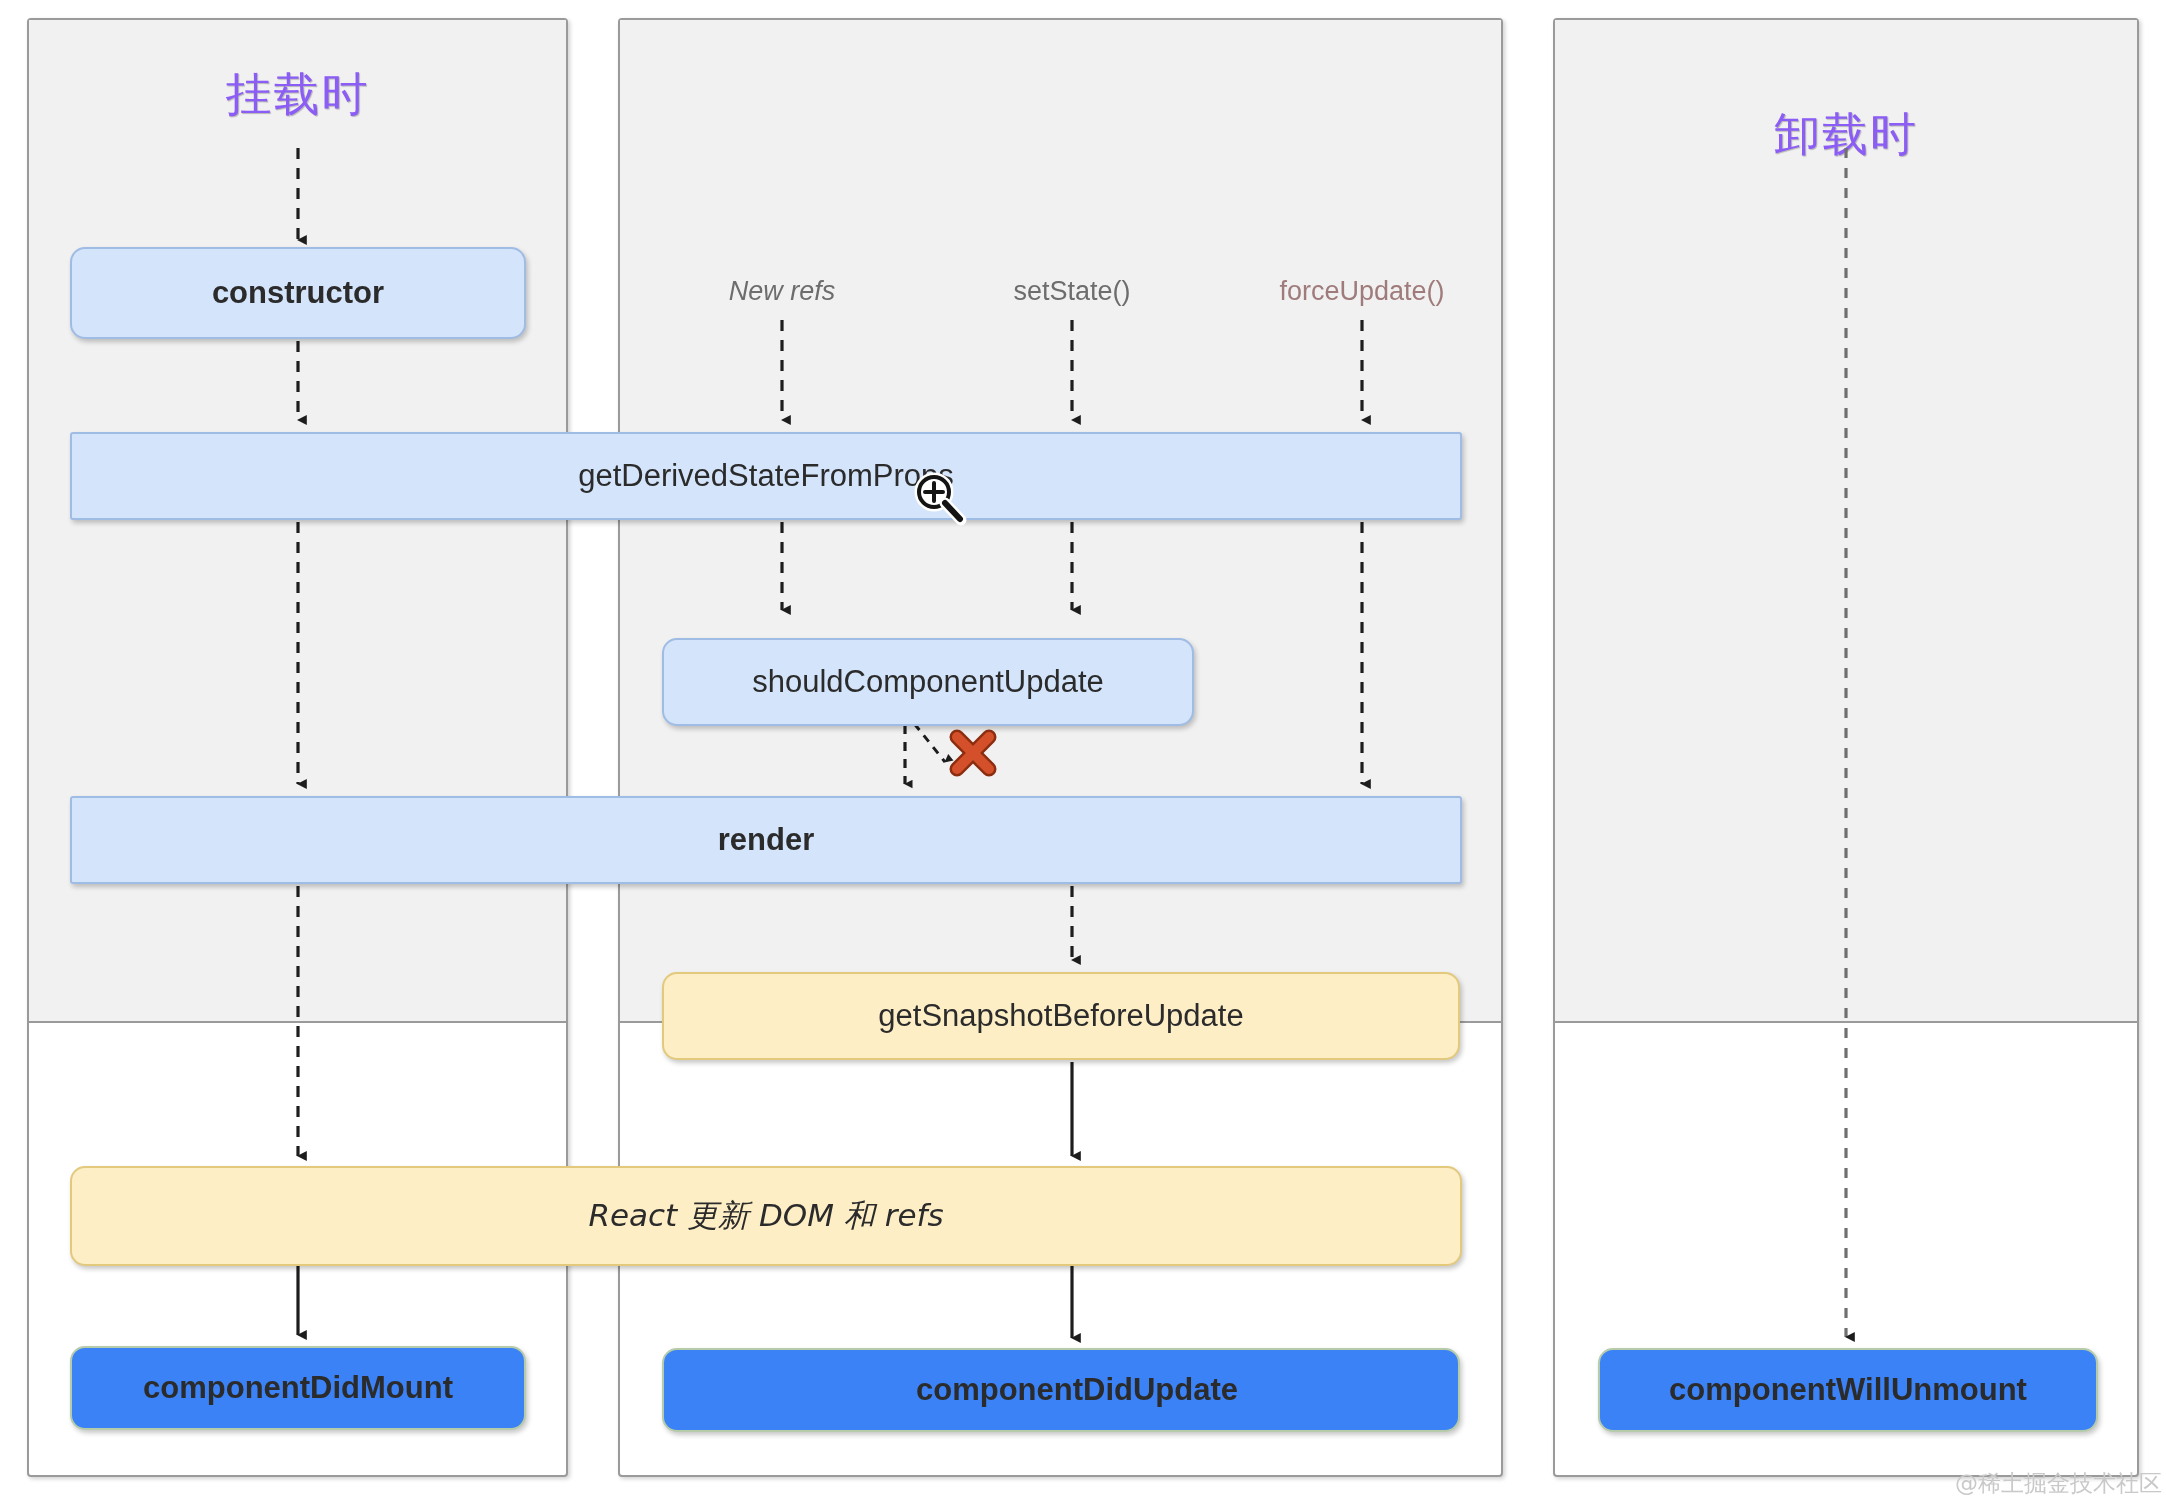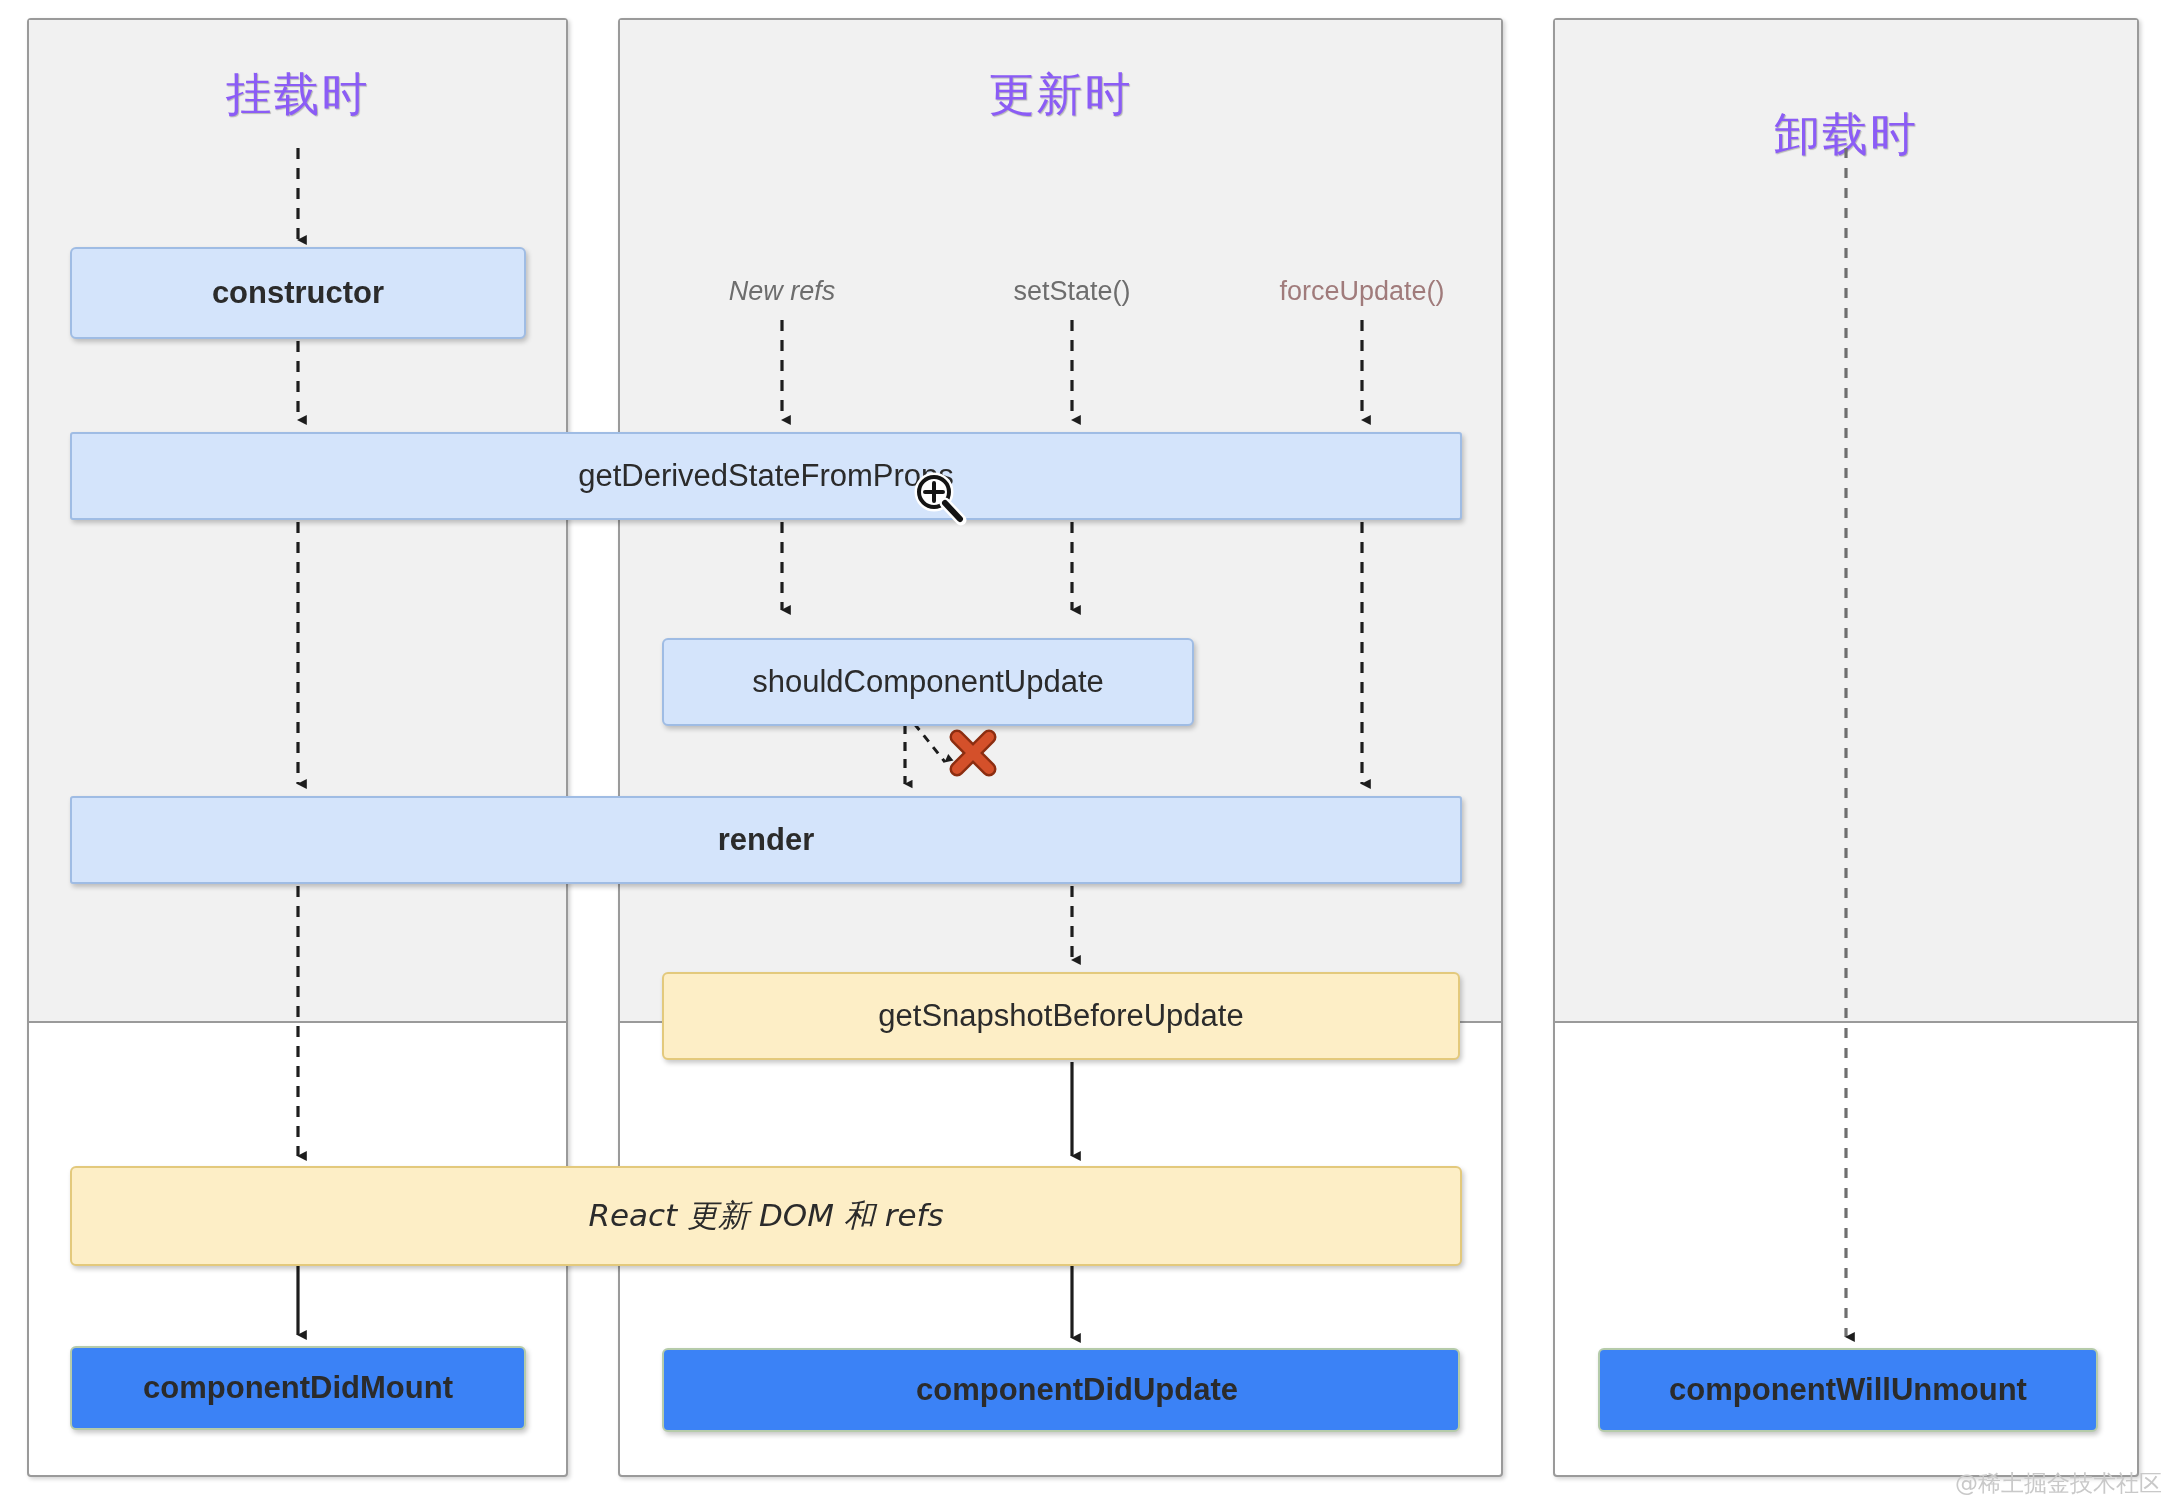--- a/index.html
+++ b/index.html
@@ -28,21 +28,21 @@
     color:#8b5cf6;
     font-family:"DejaVu Sans","Liberation Sans",sans-serif;
     letter-spacing:2px;
     text-shadow:1px 1px 1px rgba(0,0,0,.25);
   }
 
   
   .node{
     position:absolute;
     box-sizing:border-box;
-    border-radius:6px;
+    border-radius:15px;
     display:flex;align-items:center;justify-content:center;
     font-size:31px;
     color:#2b2b2b;
     box-shadow:2px 3px 5px rgba(0,0,0,.22);
     z-index:6;
   }
   .node.blue{background:#d4e4fb;border:2px solid #9fbce4;}
   .node.yellow{background:#fdeec6;border:2px solid #e3c97c;}
   .node.green{background:#3b82f6;border:2px solid #b5cbaa;}
   .node.bold{font-weight:bold;}
@@ -83,21 +83,20 @@
 
 <div id="stage">
 
   <div class="col" style="left:27px;top:18px;width:541px;height:1459px;">
     <div class="col-top-shade" style="height:1003px;"></div>
     <div class="col-title" style="top:44px;">挂载时</div>
   </div>
 
   <div class="col" style="left:618px;top:18px;width:885px;height:1459px;">
     <div class="col-top-shade" style="height:1003px;"></div>
-    <div class="col-title" style="top:44px;">更新时</div>
   </div>
 
   <div class="col" style="left:1553px;top:18px;width:586px;height:1459px;">
     <div class="col-top-shade" style="height:1003px;"></div>
     <div class="col-title" style="top:44px;margin-top:40px;">卸载时</div>
   </div>
 
   <div class="conn" style="left:0;top:0;width:2166px;height:1502px;">
     <svg width="2166" height="1502" viewBox="0 0 2166 1502">
       <defs>

